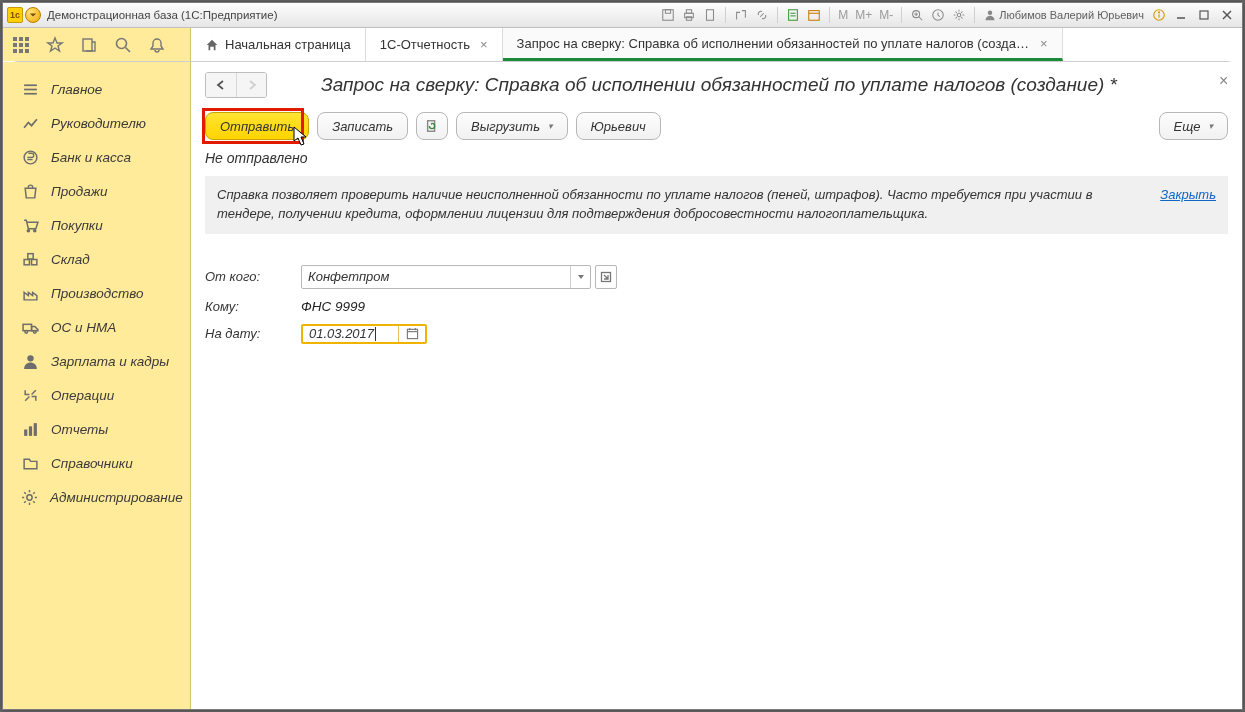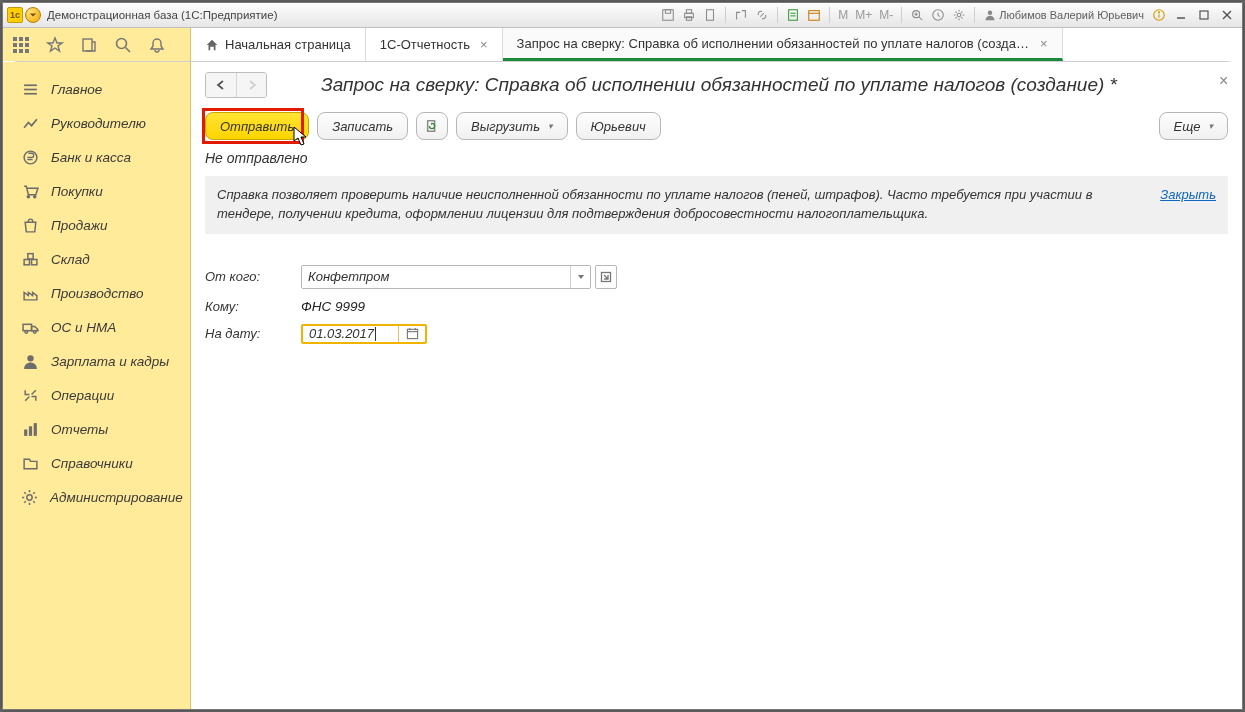--- a/index.html
+++ b/index.html
@@ -271,34 +271,34 @@
             <svg viewBox="0 0 16 16" fill="none" stroke="currentColor" stroke-width="1.4">
               <circle cx="8" cy="8" r="6"></circle>
               <path d="M6 4h3a2 2 0 1 1 0 4H6M5 8h5M5 10h5" stroke-width="1.2"></path>
             </svg>
           </span>
           <span>Банк и касса</span>
         </div>
       <div class="side-item">
           <span class="ic">
             <svg viewBox="0 0 16 16" fill="none" stroke="currentColor" stroke-width="1.4">
+              <path d="M3 5h10l-1 9H4zM6 5V4a2 2 0 0 1 4 0v1"></path>
+            </svg>
+          </span>
+          <span>Продажи</span>
+        </div>
+      <div class="side-item">
+          <span class="ic">
+            <svg viewBox="0 0 16 16" fill="none" stroke="currentColor" stroke-width="1.4">
               <path d="M2 3h2l2 8h7l2-6H5"></path>
               <circle cx="6" cy="13" r="1" fill="currentColor"></circle>
               <circle cx="12" cy="13" r="1" fill="currentColor"></circle>
             </svg>
           </span>
           <span>Покупки</span>
-        </div>
-      <div class="side-item">
-          <span class="ic">
-            <svg viewBox="0 0 16 16" fill="none" stroke="currentColor" stroke-width="1.4">
-              <path d="M3 5h10l-1 9H4zM6 5V4a2 2 0 0 1 4 0v1"></path>
-            </svg>
-          </span>
-          <span>Продажи</span>
         </div>
       <div class="side-item">
           <span class="ic">
             <svg viewBox="0 0 16 16" fill="none" stroke="currentColor" stroke-width="1.4">
               <rect x="2" y="8" width="5" height="5"></rect>
               <rect x="9" y="8" width="5" height="5"></rect>
               <rect x="5.5" y="2.5" width="5" height="5"></rect>
             </svg>
           </span>
           <span>Склад</span>

